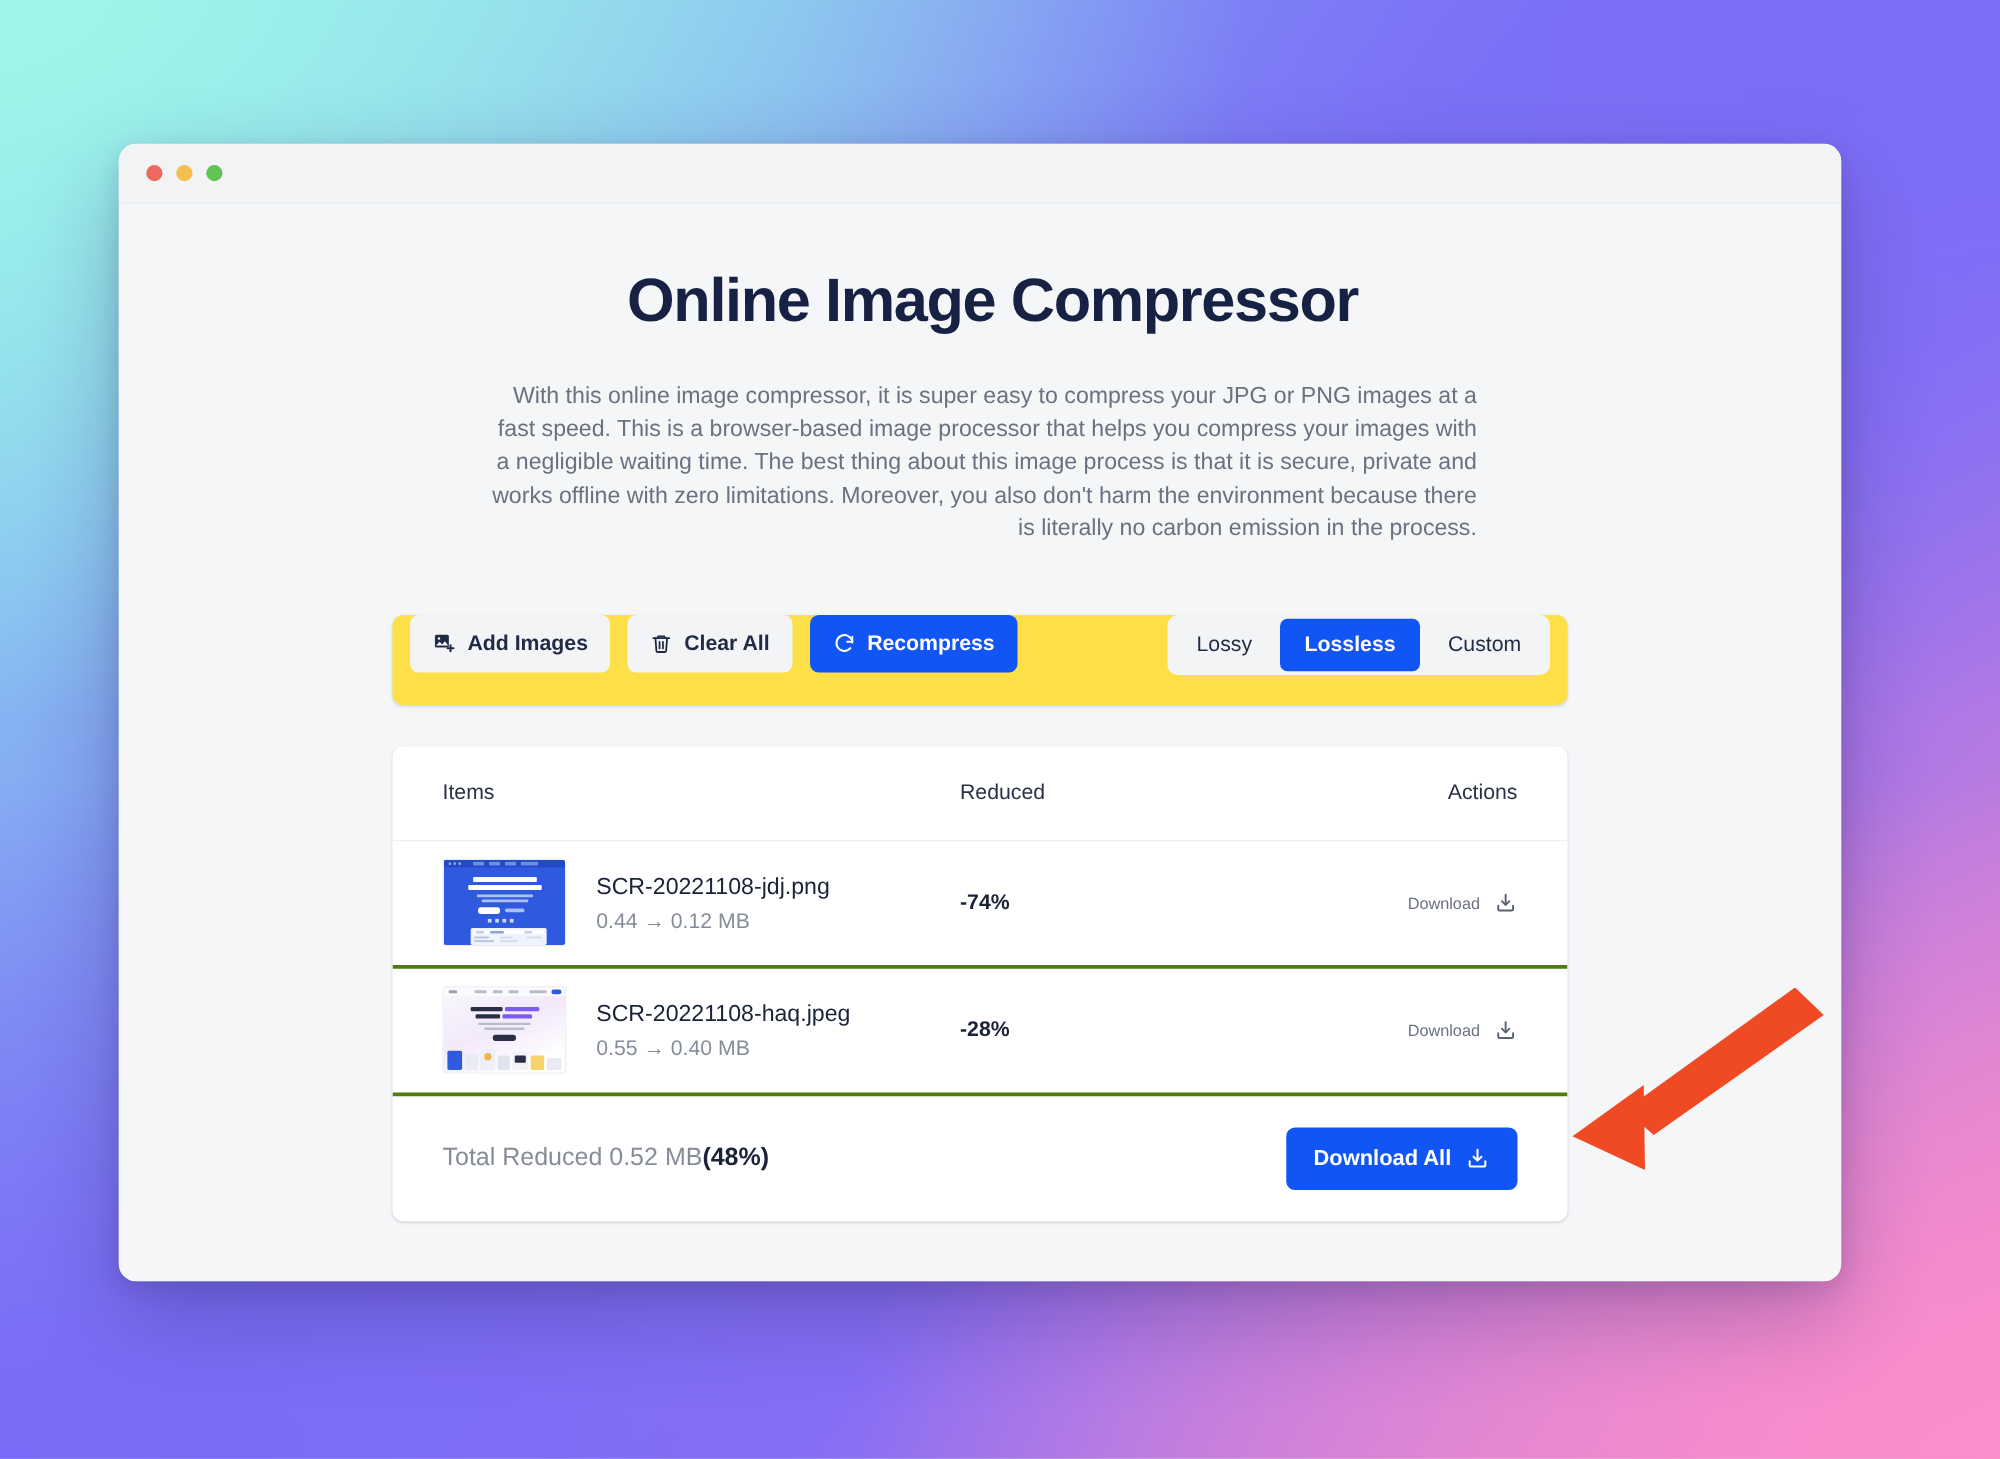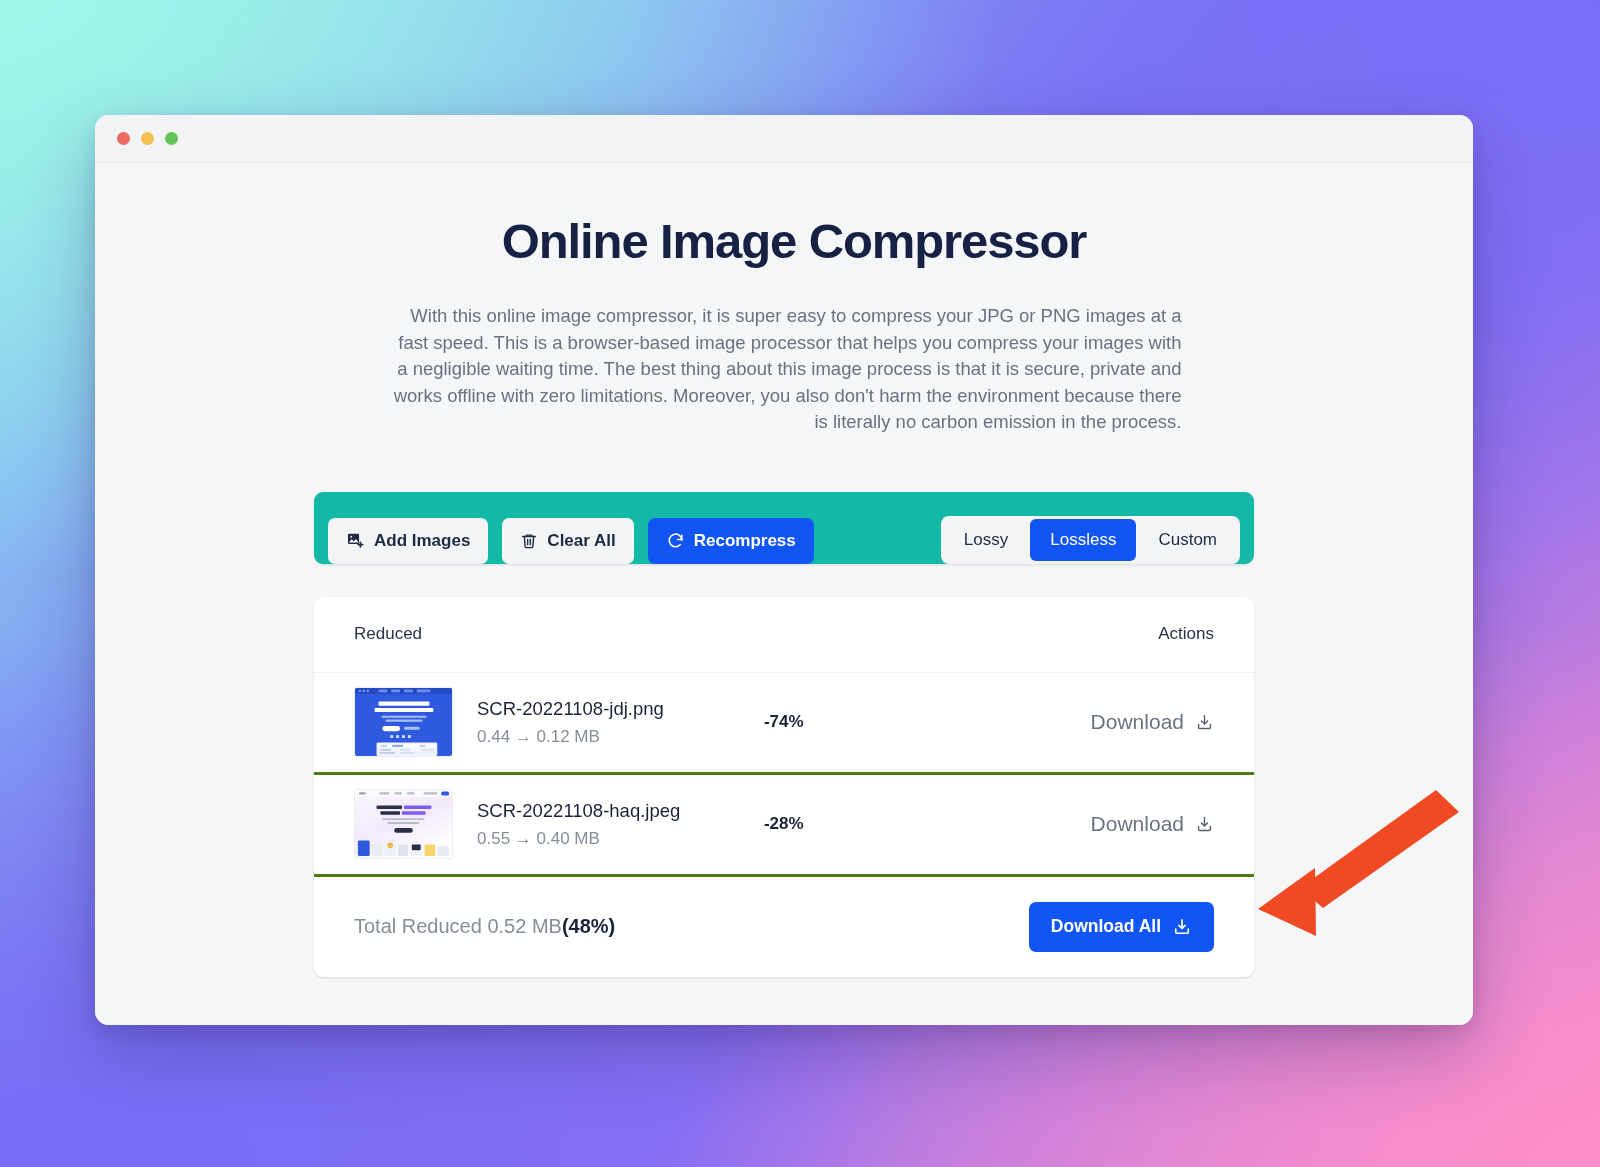--- a/index.html
+++ b/index.html
@@ -73,25 +73,25 @@
     line-height: 26.5px;
     color: #6a7280;
     text-align: right;
   }
 
   
   .toolbar {
     margin: 56px auto 0;
     width: 940px;
     height: 72px;
-    background: #14b8a6;
+    background: #fde047;
     border-radius: 9px;
     box-shadow: 0 1px 3px rgba(16,24,40,0.07), 0 1px 2px rgba(16,24,40,0.05);
     display: flex;
-    align-items: flex-end;
+    align-items: flex-start;
     padding: 0 14px;
   }
   .tool-left  { display: flex; align-items: center; gap: 14px; }
   .tool-right { display: flex; align-items: center; margin-left: auto; }
 
   .btn {
     height: 46px;
     display: inline-flex;
     align-items: center;
     gap: 9px;
@@ -131,21 +131,21 @@
     font-weight: 500;
     color: #1f2a44;
     cursor: pointer;
     background: transparent;
     border: none;
     font-family: "Liberation Sans", sans-serif;
   }
   .seg.active {
     background: #1255f5;
     color: #ffffff;
-    font-weight: 400;
+    font-weight: 700;
   }
 
   
   .table-card {
     margin: 33px auto 0;
     width: 940px;
     background: #ffffff;
     border-radius: 9px;
     box-shadow: 0 1px 3px rgba(16,24,40,0.07), 0 1px 2px rgba(16,24,40,0.05);
     overflow: hidden;
@@ -193,21 +193,21 @@
     margin-top: 7px;
     font-size: 17px;
     color: #868d99;
   }
   .pct {
     font-size: 17px;
     font-weight: 700;
     color: #1b2338;
   }
   .dl-link {
-    font-size: 21px;
+    font-size: 13px;
     color: #6a7280;
     display: inline-flex;
     align-items: center;
     gap: 11px;
     cursor: pointer;
   }
 
   .tfoot {
     height: 100px;
   }
@@ -304,20 +304,21 @@
           <button class="seg">Lossy</button>
           <button class="seg active">Lossless</button>
           <button class="seg">Custom</button>
         </div>
       </div>
     </div>
 
     <div class="table-card">
 
       <div class="row thead">
+        <div class="c c-items">Items</div>
         <div class="c c-reduced">Reduced</div>
         <div class="c c-actions">Actions</div>
       </div>
 
       <div class="row trow">
         <div class="c-items">
           <div class="thumb">
             <svg viewBox="0 0 99 70" preserveAspectRatio="none">
               <rect width="99" height="70" fill="#2f5ae0"></rect>
               <rect x="0" y="0" width="99" height="6" fill="#2349c4"></rect>

